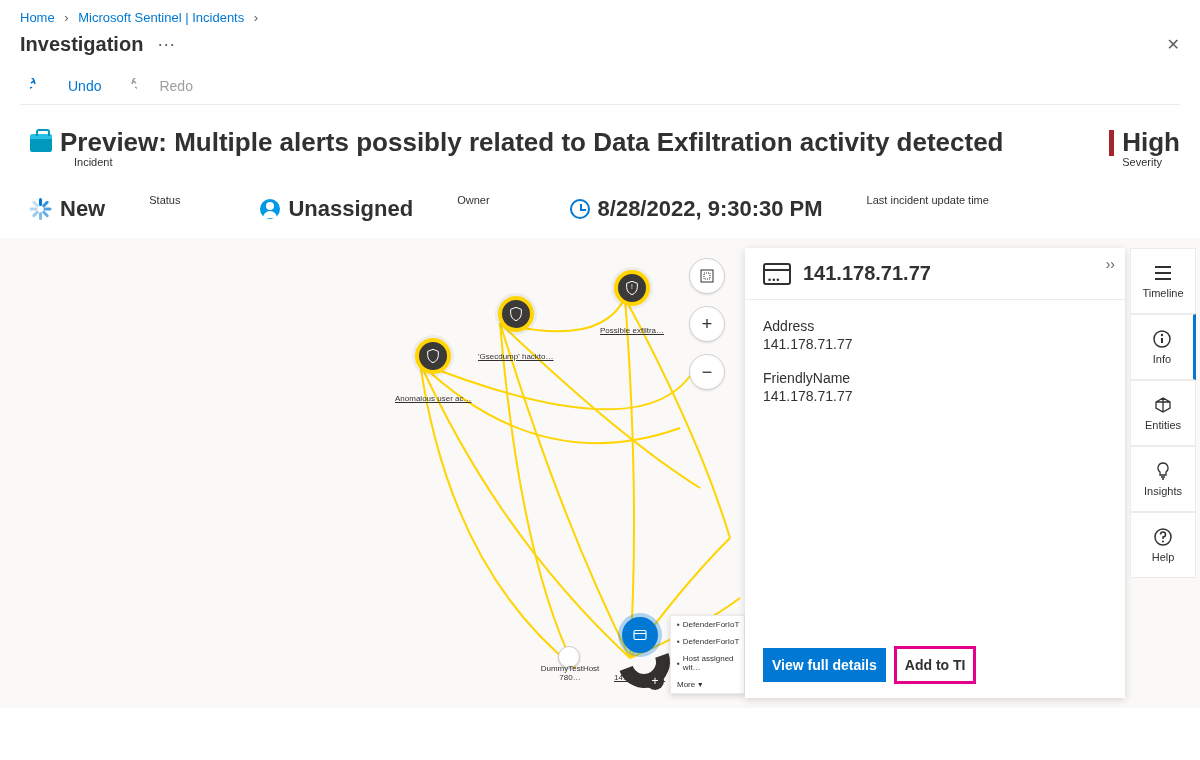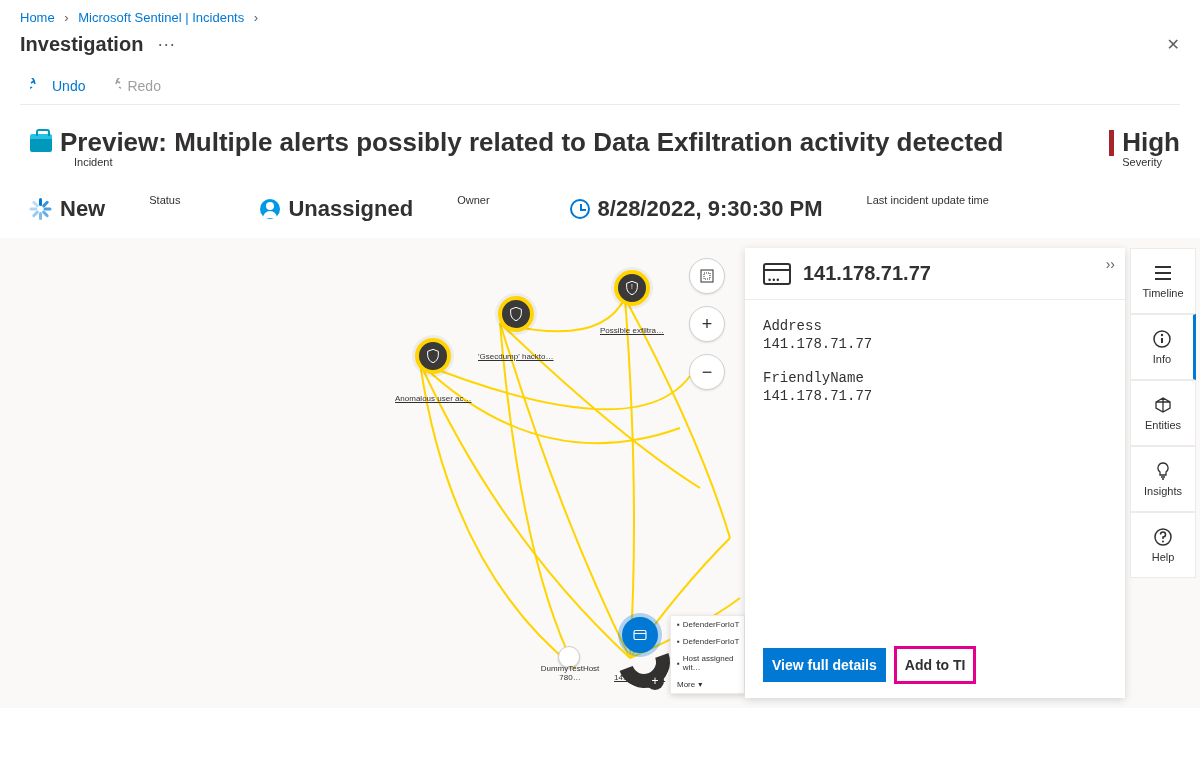--- a/index.html
+++ b/index.html
@@ -9,21 +9,21 @@
   .breadcrumb a { color: #0078d4; text-decoration: none; cursor: pointer; }
   .breadcrumb .sep { color: #605e5c; margin: 0 6px; }
   
   .title-row { display: flex; align-items: center; justify-content: space-between; padding: 8px 20px 14px 20px; }
   .page-title { font-size: 20px; font-weight: 600; }
   .title-left { display:flex; align-items:center; gap:10px;}
   .close-x { font-size: 16px; cursor: pointer; color:#605e5c; }
   .ellipsis { font-size:18px; color:#605e5c; padding:0 4px; cursor:pointer;}
   
   .toolbar { padding: 8px 20px 10px 30px; display:flex; gap:20px; border-bottom:none; }
-  .tool { display:inline-flex; align-items:flex-end; gap:6px; font-size:14px; cursor:pointer; }
+  .tool { display:inline-flex; align-items:flex-end; gap:22px; font-size:14px; cursor:pointer; }
   .tool.undo { color:#0078d4; }
   .tool.redo { color:#a19f9d; }
   
   .divider { border-bottom: 1px solid #edebe9; margin: 0 20px; }
   
   .incident-row { display:flex; align-items:flex-start; padding: 22px 20px 0 30px; gap: 18px; }
   .incident-grp { display:flex; flex-direction:column; }
   .incident-main { display:flex; align-items:center; gap:8px; }
   .incident-title { font-size: 26px; font-weight:600; }
   .briefcase { width:22px; height:18px; background:linear-gradient(#29c0e6 0 30%, #0099bc 30%); border-radius:2px; position:relative; display:inline-block; }
@@ -57,21 +57,21 @@
   .zoom-ctrl { position:absolute; top:20px; right:475px; display:flex; flex-direction:column; gap:12px; }
   .zoom-btn { width:36px; height:36px; border-radius:50%; border:1px solid #d2d0ce; background:#fff; display:flex; align-items:center; justify-content:center; cursor:pointer; font-size:18px; color:#323130; box-shadow:0 1px 2px rgba(0,0,0,.1);}
   
   .panel { position:absolute; top:10px; right:75px; width:380px; height:450px; background:#fff; box-shadow:0 2px 8px rgba(0,0,0,.15); display:flex; flex-direction:column; }
   .panel-hdr { display:flex; align-items:center; gap:12px; padding:14px 18px; border-bottom:1px solid #edebe9; position:relative;}
   .panel-hdr .ip-icon { width:28px; height:22px; border:2px solid #323130; border-radius:3px; position:relative;}
   .panel-hdr .ip-icon::before{content:'';position:absolute;top:4px;left:0;right:0;height:2px;background:#323130;}
   .panel-hdr .ip-icon::after{content:'•••';position:absolute;bottom:-2px;left:3px;font-size:9px;letter-spacing:1px;}
   .panel-title { font-size:20px; font-weight:600; }
   .collapse { position:absolute; top:8px; right:10px; font-size:14px; color:#605e5c; cursor:pointer;}
-  .panel-body { padding: 18px; flex:1;font-family:Liberation Mono, monospace; }
+  .panel-body { padding: 18px; flex:1; }
   .field { margin-bottom:18px; }
   .field-lbl { font-size:14px; color:#323130; margin-bottom:2px;}
   .field-val { font-size:14px; color:#323130;}
   .panel-foot { padding:10px 18px 16px; display:flex; gap:10px; }
   .btn { padding:8px 8px; font-size:14px; font-weight:600; cursor:pointer; border:1px solid transparent;}
   .btn.primary { background:#0078d4; color:#fff; }
   .btn.secondary { background:#fff; color:#323130; border-color:#8a8886; }
   .hl { outline:3px solid #e3008c; outline-offset:-1px; }
   
   .sidetabs { position:absolute; top:10px; right:4px; width:66px; display:flex; flex-direction:column; }

